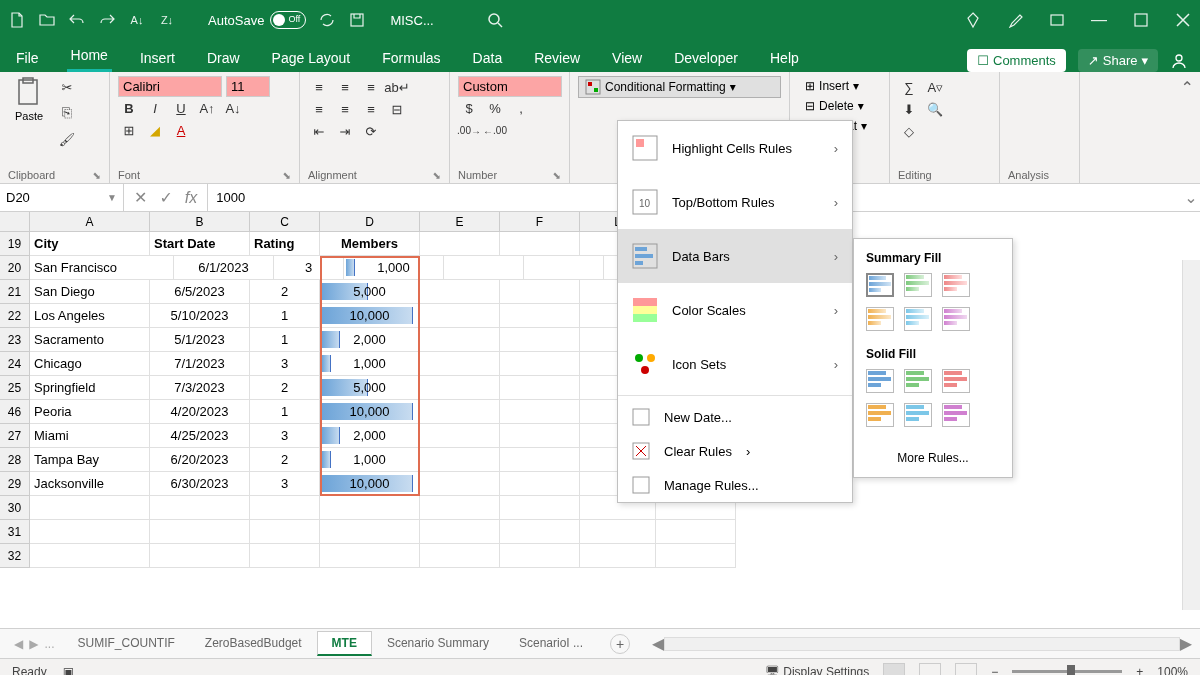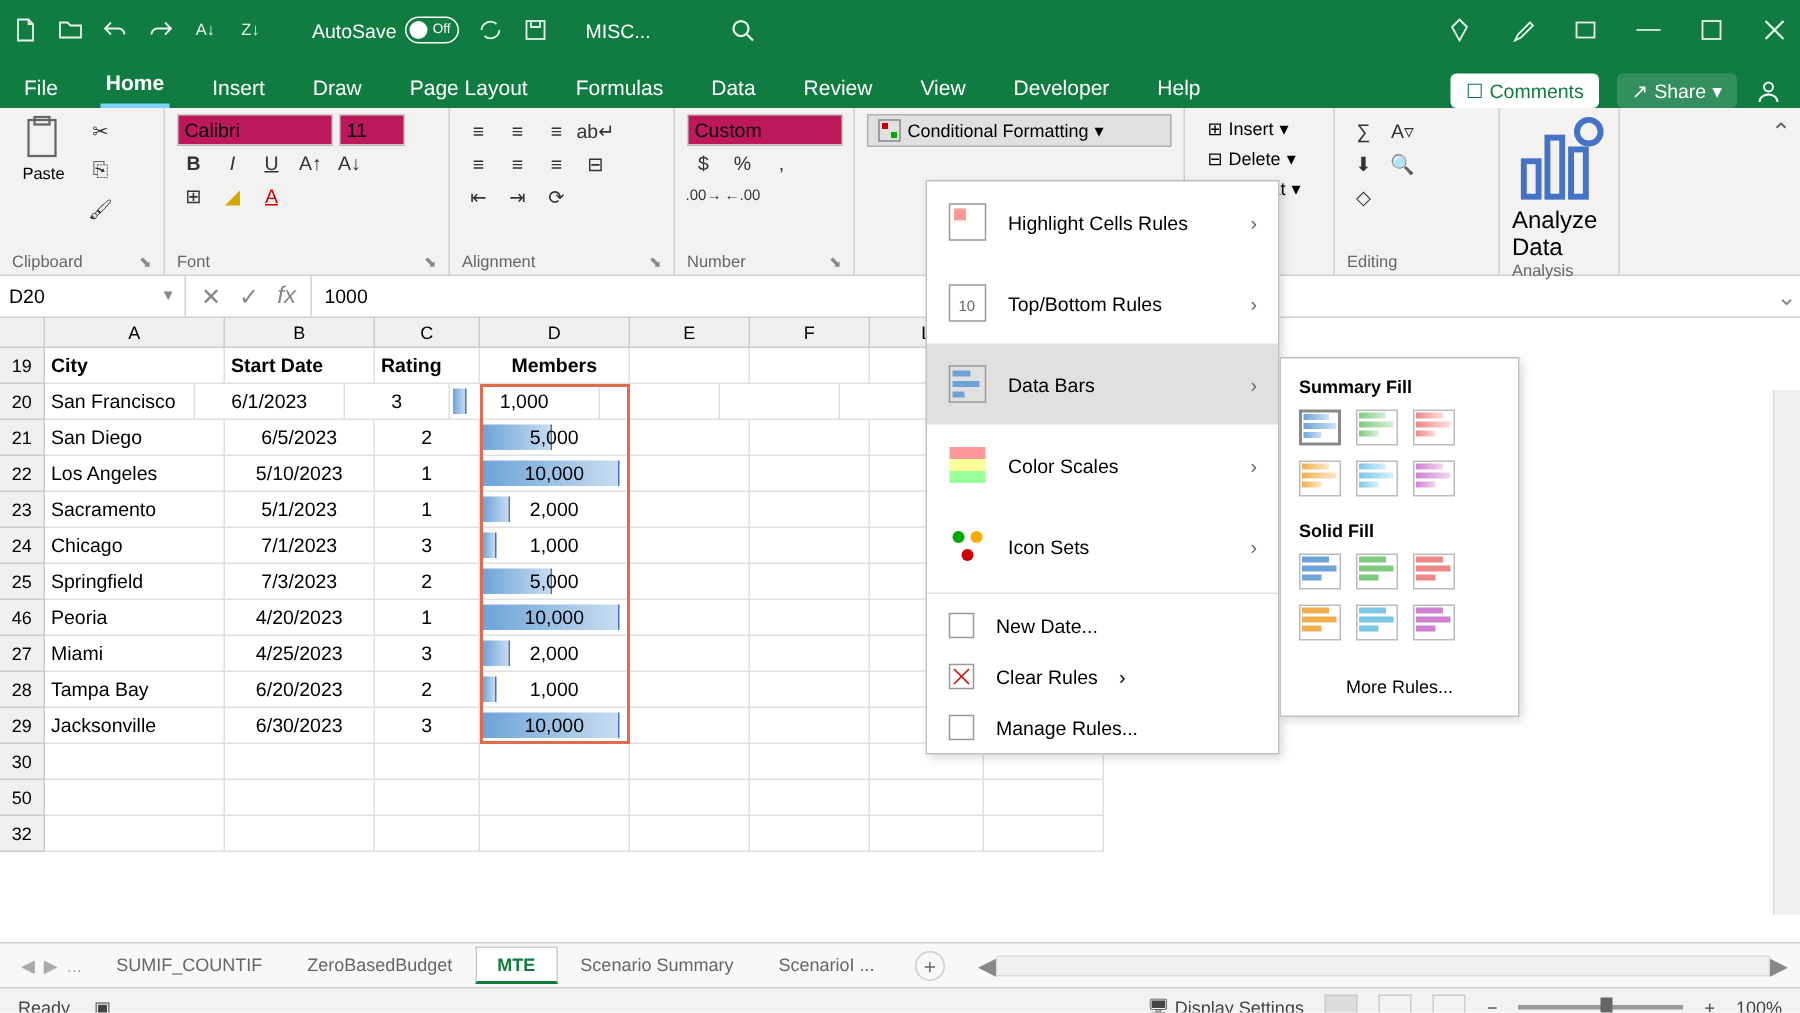--- a/index.html
+++ b/index.html
@@ -13,35 +13,35 @@
 .titlebar .toggle { width: 36px; height: 18px; border: 1px solid #fff; border-radius: 9px; position: relative; }
 .titlebar .toggle::after { content: 'Off'; font-size: 9px; position: absolute; right: 5px; top: 2px; }
 .titlebar .toggle::before { content: ''; width: 12px; height: 12px; border-radius: 50%; background: #fff; position: absolute; top: 2px; left: 2px; }
 .titlebar .fname { font-size: 13px; margin-left: 12px; }
 .titlebar .search { margin-left: 40px; }
 .titlebar .right { margin-left: auto; display: flex; gap: 24px; }
 
 
 .ribbon-tabs { background: #107c41; height: 32px; display: flex; align-items: flex-end; padding: 0 12px; color: #fff; gap: 24px; }
 .ribbon-tabs .tab { font-size: 14px; padding: 6px 4px; cursor: pointer; }
-.ribbon-tabs .tab.active { font-weight: 700; border-bottom: 3px solid #7dd3fc; }
+.ribbon-tabs .tab.active { font-weight: 400; border-bottom: 3px solid #14b8a6; }
 .ribbon-tabs .right-actions { margin-left: auto; display: flex; gap: 12px; align-items: center; }
 .ribbon-tabs .pill { background: #fff; color: #107c41; border-radius: 4px; padding: 4px 10px; font-size: 13px; display: flex; align-items: center; gap: 4px; }
 .ribbon-tabs .share-pill { background: rgba(255,255,255,0.15); color: #fff; }
 
 
 .ribbon { background: #f3f2f1; height: 112px; display: flex; border-bottom: 1px solid #d0d0d0; }
 .ribbon-group { border-right: 1px solid #d0d0d0; padding: 4px 8px 2px; display: flex; flex-direction: column; justify-content: space-between; }
 .ribbon-group .label { font-size: 11px; text-align: center; color: #666; margin-top: auto; display: flex; justify-content: space-between; align-items: center; }
 .ribbon-group .label .launcher { font-size: 10px; color: #888; }
 .ribbon-icons { display: flex; gap: 6px; }
 .ribbon-icons .col { display: flex; flex-direction: column; gap: 4px; }
 .ribbon-icons .big { width: 42px; display: flex; flex-direction: column; align-items: center; font-size: 11px; gap: 2px; }
 .ribbon-icons .big .icon { width: 32px; height: 32px; }
-.combo { border: 1px solid #ccc; background: #be185d; font-size: 13px; padding: 2px 4px; }
+.combo { border: 1px solid #ccc; background: #fca5a5; font-size: 13px; padding: 2px 4px; }
 .ribbon-btn { width: 22px; height: 22px; display: flex; align-items: center; justify-content: center; font-size: 13px; color: #333; }
 .btn-row { display: flex; gap: 4px; align-items: center; }
 .cf-btn { padding: 2px 6px; font-size: 12px; display: flex; align-items: center; gap: 4px; border: 1px solid transparent; }
 .cf-btn.highlighted { background: #e0e0e0; border: 1px solid #b0b0b0; }
 
 
 .cf-menu { position: absolute; top: 120px; left: 617px; width: 236px; background: #fff; border: 1px solid #c0c0c0; box-shadow: 2px 2px 6px rgba(0,0,0,0.15); z-index: 100; }
 .cf-menu .item { display: flex; align-items: center; gap: 14px; padding: 14px 14px; font-size: 13px; }
 .cf-menu .item.hov { background: #e0e0e0; }
 .cf-menu .item .mi-icon { width: 26px; height: 26px; }
@@ -336,30 +336,20 @@
         </div>
       <div class="btn-row">
           <span class="ribbon-btn">◇</span>
         </div>
     </div>
     <div class="label">
         <span>Editing</span>
       </div>
   </div>
   <div class="ribbon-group" style="width:80px;">
-    <div class="big">
-      <svg class="icon" viewBox="0 0 32 32" fill="none" stroke="#4472c4" stroke-width="2">
-          <rect x="4" y="16" width="5" height="12"></rect>
-          <rect x="12" y="8" width="5" height="20"></rect>
-          <rect x="20" y="12" width="5" height="16"></rect>
-          <circle cx="26" cy="6" r="4"></circle>
-        </svg>
-      <span>Analyze</span>
-      <span>Data</span>
-    </div>
     <div class="label">
         <span>Analysis</span>
       </div>
   </div>
   <div style="margin-left:auto; padding:6px; color:#666;">⌃</div>
 </div>
 
 <div class="cf-menu">
   <div class="item">
     <svg class="mi-icon" viewBox="0 0 26 26">
@@ -534,21 +524,21 @@
       <div class="row-h">21</div>
       <div class="row-h">22</div>
       <div class="row-h">23</div>
       <div class="row-h">24</div>
       <div class="row-h">25</div>
       <div class="row-h">46</div>
       <div class="row-h">27</div>
       <div class="row-h">28</div>
       <div class="row-h">29</div>
       <div class="row-h">30</div>
-      <div class="row-h">50</div>
+      <div class="row-h">31</div>
       <div class="row-h">32</div>
     </div>
   <div class="cells" id="cells">
       <div class="row">
         <div class="cell header" style="width: 120px;">
           <span class="val">City</span>
         </div>
         <div class="cell header" style="width: 100px;">
           <span class="val">Start Date</span>
         </div>
@@ -565,21 +555,21 @@
           <span class="val"></span>
         </div>
         <div class="cell " style="width: 76px;">
           <span class="val"></span>
         </div>
         <div class="cell " style="width: 80px;">
           <span class="val"></span>
         </div>
       </div>
       <div class="row">
-        <div class="cell " style="width: 100px;">
+        <div class="cell " style="width: 144px;">
           <span class="val">San Francisco</span>
         </div>
         <div class="cell right" style="width: 100px;">
           <span class="val">6/1/2023</span>
         </div>
         <div class="cell right" style="width: 70px;">
           <span class="val">3</span>
         </div>
         <div class="cell right" style="width: 100px;">
           <div class="databar" style="width: 9.2%;"></div>

